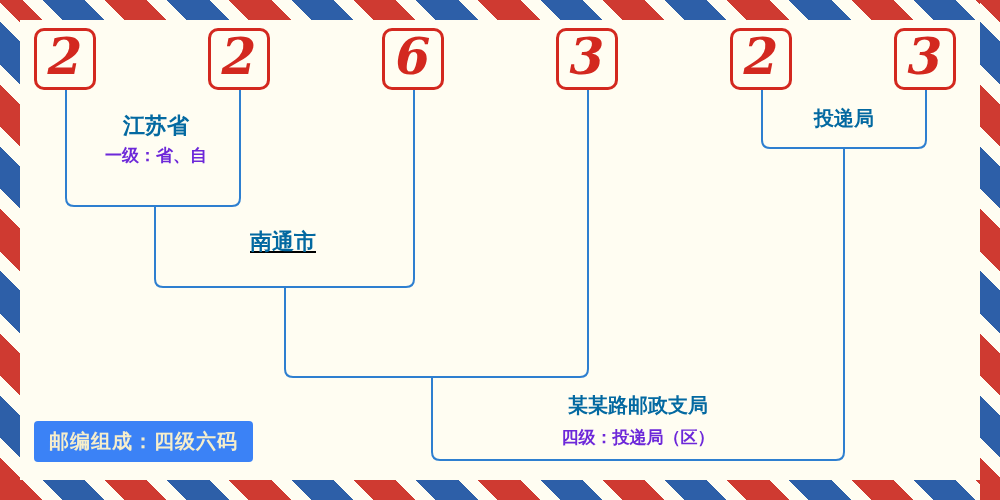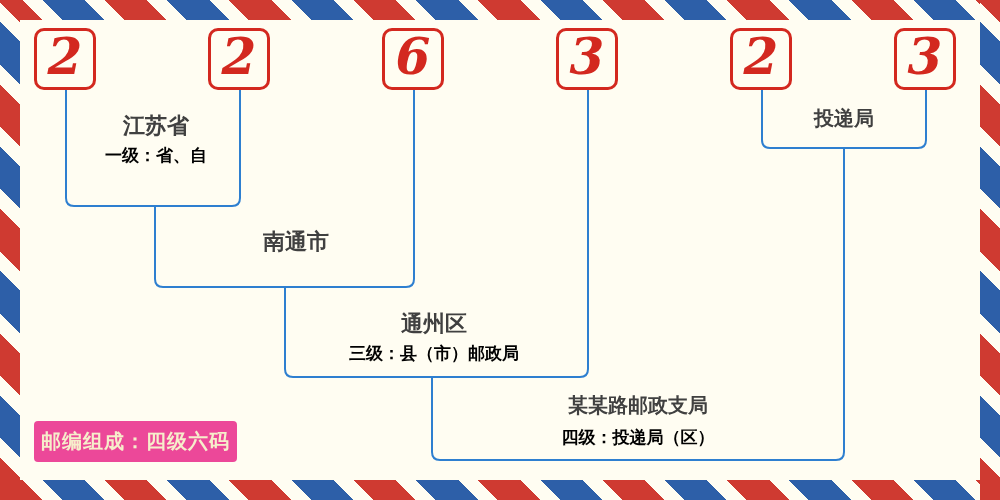--- a/index.html
+++ b/index.html
@@ -75,51 +75,51 @@
   }
 
   
   .label-block {
     position: absolute;
     text-align: center;
     z-index: 2;
   }
   .label-name {
     display: block;
-    color: #404040;
+    color: #0369a1;
     font-weight: bold;
     font-size: 22px;
     line-height: 1.2;
     margin-bottom: 6px;
   }
   .label-desc {
     display: block;
-    color: #000000;
+    color: #6d28d9;
     font-weight: bold;
     font-size: 17px;
     line-height: 1.4;
   }
   .lb-province { left: 70px;  top: 112px; width: 172px; }
-  .lb-city     { left: 210px; top: 228px; width: 172px; }
+  .lb-city     { left: 197px; top: 228px; width: 172px; text-decoration: underline; }
   .lb-district { left: 308px; top: 310px; width: 252px; }
   .lb-branch   { left: 512px; top: 393px; width: 252px; }
   .lb-branch .label-name { font-size: 20px; margin-bottom: 9px; }
   .lb-delivery { left: 781px; top: 106px; width: 126px; }
   .lb-delivery .label-name { font-size: 20px; margin-bottom: 0; }
 
   
   .badge {
     position: absolute;
     left: 34px;
     top: 421px;
-    background: #ec4899;
+    background: #3b82f6;
     color: #f6eecb;
     font-weight: bold;
     font-size: 20px;
-    padding: 7px 7px;
+    padding: 7px 15px;
     border-radius: 4px;
     z-index: 3;
     letter-spacing: 1px;
   }
 </style>
 </head>
 <body>
 
 <div class="canvas">
 
@@ -157,24 +157,20 @@
 
   <div class="label-block lb-province">
     <span class="label-name">江苏省</span>
     <span class="label-desc">一级：省、自</span>
   </div>
 
   <div class="label-block lb-city">
     <span class="label-name">南通市</span>
   </div>
 
-  <div class="label-block lb-district">
-    <span class="label-name">通州区</span>
-    <span class="label-desc">三级：县（市）邮政局</span>
-  </div>
 
   <div class="label-block lb-delivery">
     <span class="label-name">投递局</span>
   </div>
 
   <div class="label-block lb-branch">
     <span class="label-name">某某路邮政支局</span>
     <span class="label-desc">四级：投递局（区）</span>
   </div>
 

